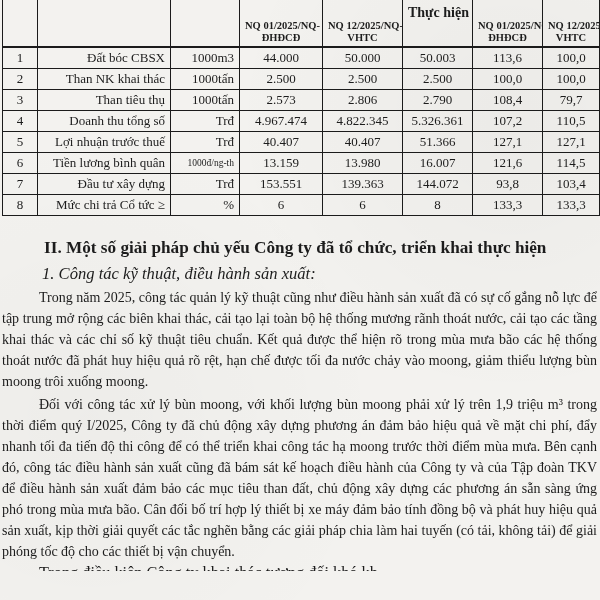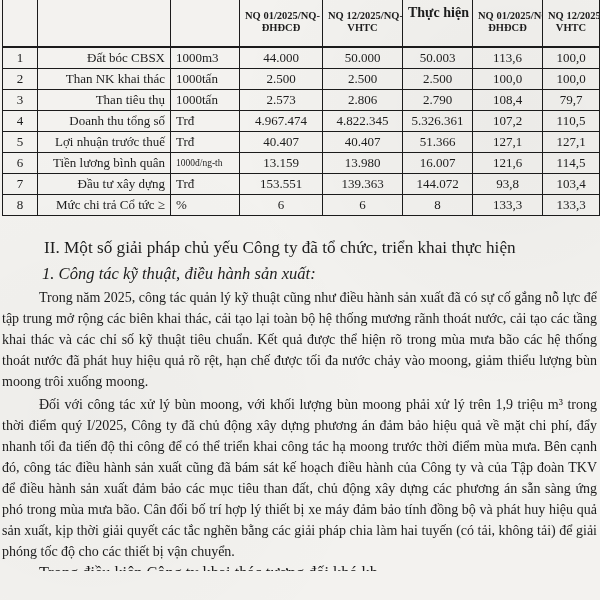--- a/index.html
+++ b/index.html
@@ -35,34 +35,34 @@
     font-weight: normal;
   }
   table.kpi tr.hdr th {
     border-top: none;
     height: 26px;
     vertical-align: bottom;
     text-align: center;
     font-weight: bold;
     font-size: 10.5px;
     line-height: 11.5px;
-    padding-bottom: 13px;
+    padding-bottom: 3px;
     border-bottom-width: 2.6px;
   }
   table.kpi tr.hdr th.mid { vertical-align: middle; font-size: 14px; padding-bottom: 20px; }
   table.kpi tr.hdr th span { display: block; }
   td.stt  { text-align: center; }
   td.name { text-align: right; padding-left: 7px; }
-  td.unit { text-align: left; margin-left: 40px; }
+  td.unit { text-align: right; margin-left: 40px; }
   td.unit.small { font-size: 9.5px; }
   td.num  { text-align: center; padding-right: 7px; }
   
   .section-heading {
     margin: 21px 4px 0 44px;
-    font-weight: normal;
+    font-weight: bold;
     font-size: 17.2px;
     line-height: 22px;
   }
   .sub-heading {
     margin: 4px 4px 0 42px;
     font-style: italic;
     font-size: 16.6px;
     line-height: 22px;
   }
   .body-par {

